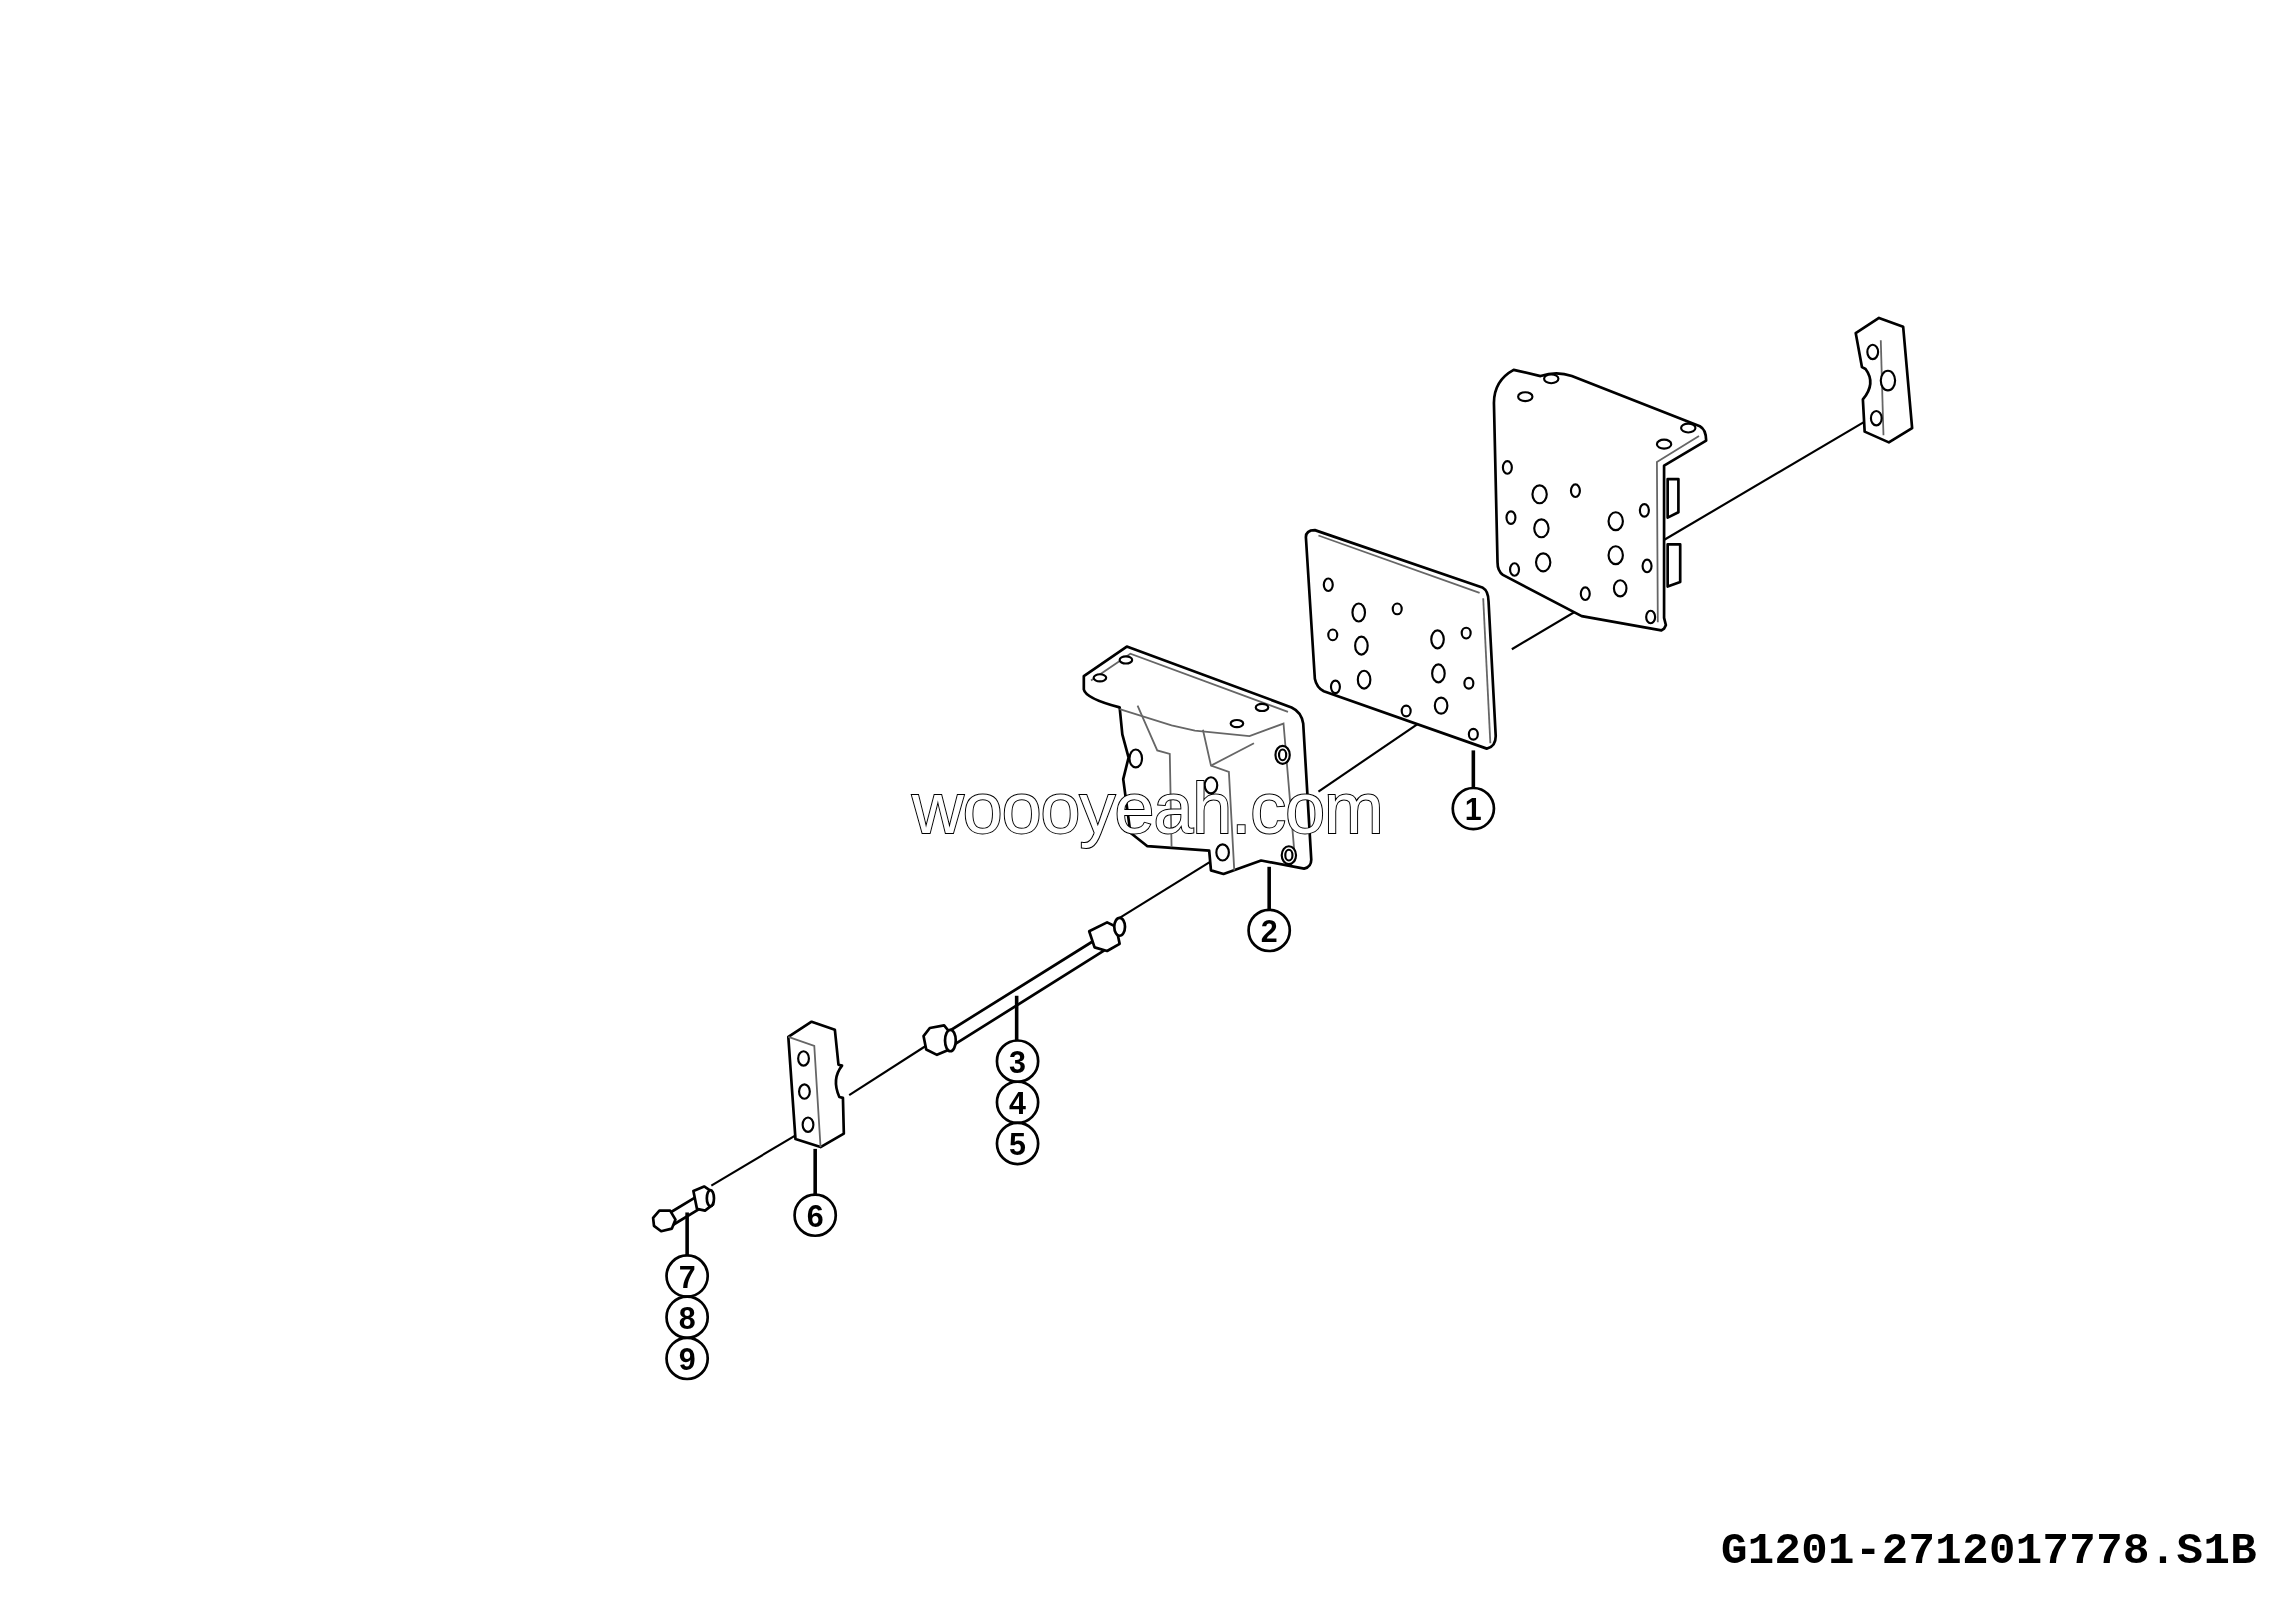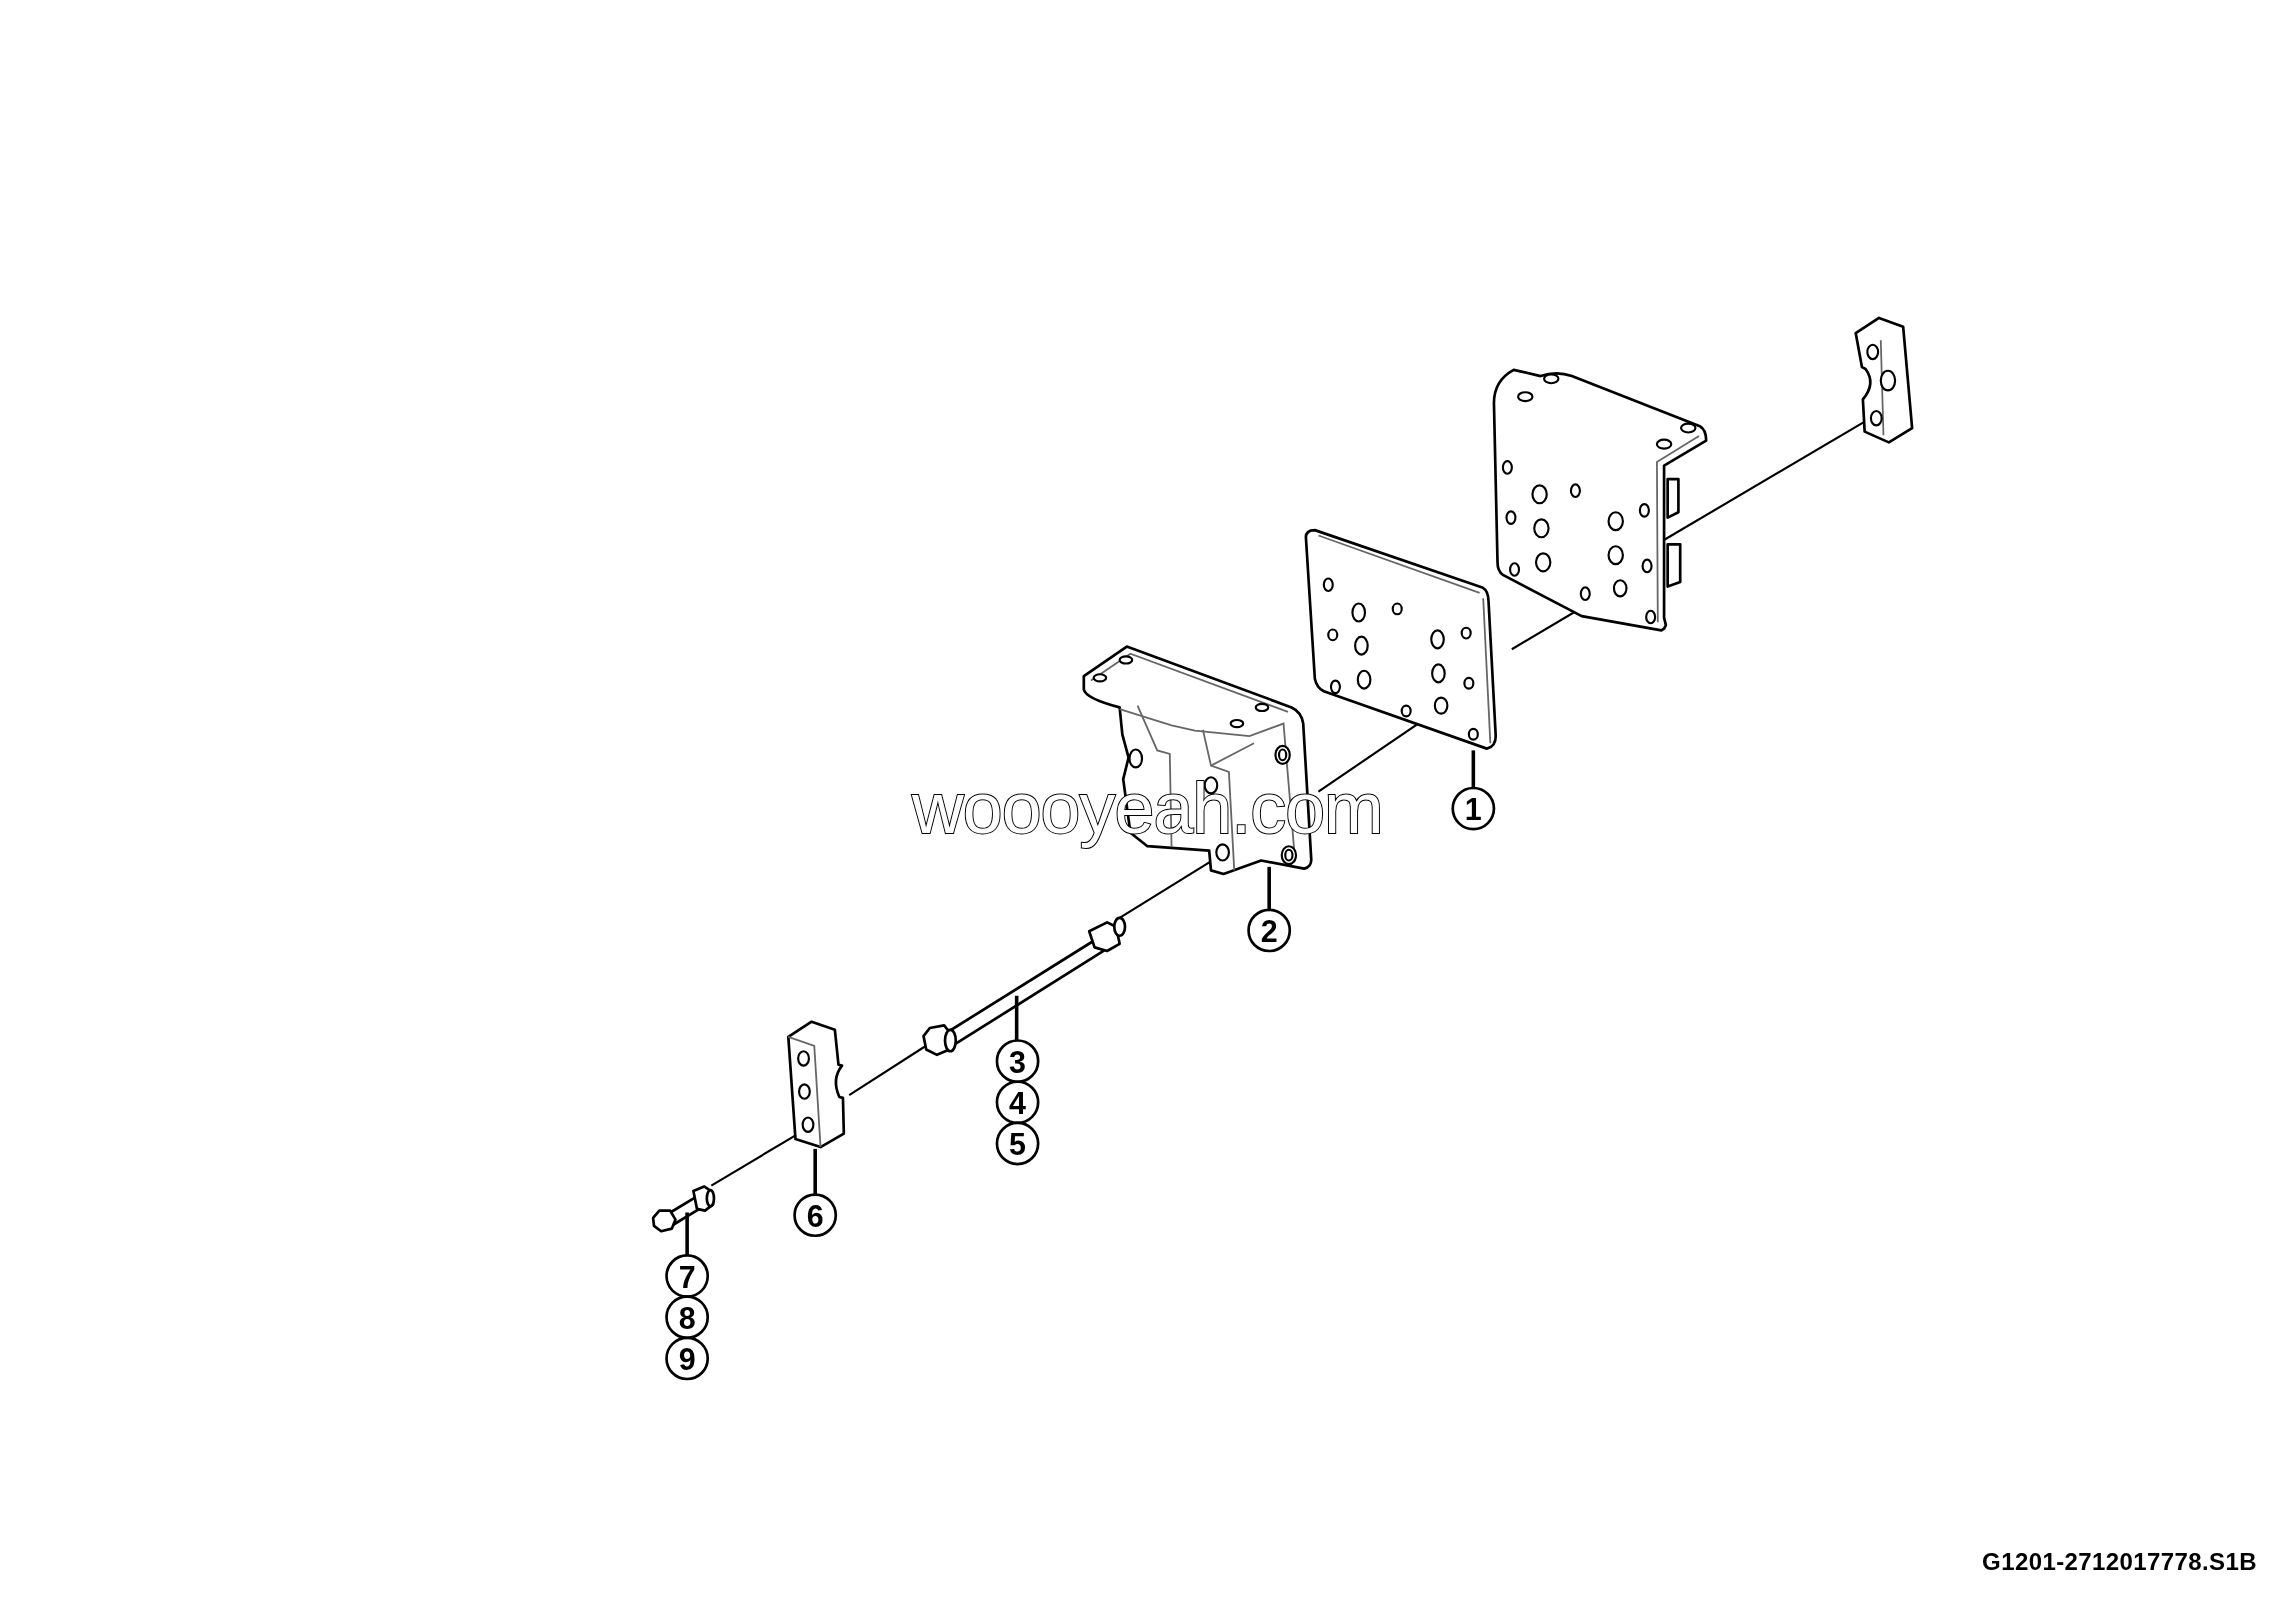--- a/index.html
+++ b/index.html
@@ -6,21 +6,21 @@
   body{width:2293px;height:1619px;position:relative;overflow:hidden;font-family:"Liberation Sans",sans-serif;}
   #drawing{position:absolute;left:0;top:0;width:2293px;height:1619px;}
   .part{fill:#ffffff;stroke:#000;stroke-width:3;stroke-linejoin:round;}
   .edge{fill:none;stroke:#666;stroke-width:2;}
   .hole{fill:#fff;stroke:#000;stroke-width:2.4;}
   .axis{stroke:#000;stroke-width:2.4;fill:none;}
   .leader{stroke:#000;stroke-width:4;}
   .callout circle{fill:#fff;stroke:#000;stroke-width:3;}
   .callout text{font-family:"Liberation Sans",sans-serif;font-weight:bold;font-size:34px;text-anchor:middle;dominant-baseline:central;fill:#000;}
   .watermark{font-family:"Liberation Sans",sans-serif;font-size:80px;fill:#fff;stroke:#000;stroke-width:2.2;paint-order:stroke;letter-spacing:-1px;}
-  #drawing-number{position:absolute;right:36px;bottom:43px;font-family:Liberation Sans, sans-serif;font-weight:bold;font-size:24px;color:#000;letter-spacing:0.4px;}
+  #drawing-number{position:absolute;right:36px;bottom:43px;font-family:Liberation Mono, monospace;font-weight:bold;font-size:44px;color:#000;letter-spacing:0.4px;}
 </style>
 </head>
 <body>
 
 <svg id="drawing" viewBox="0 0 2560 1808" xmlns="http://www.w3.org/2000/svg">
 
   <g>
     <line class="axis" x1="2092" y1="465" x2="1846" y2="610"></line>
     <line class="axis" x1="1806" y1="655" x2="1688" y2="725"></line>
     <line class="axis" x1="1613" y1="788" x2="1472" y2="884"></line>

